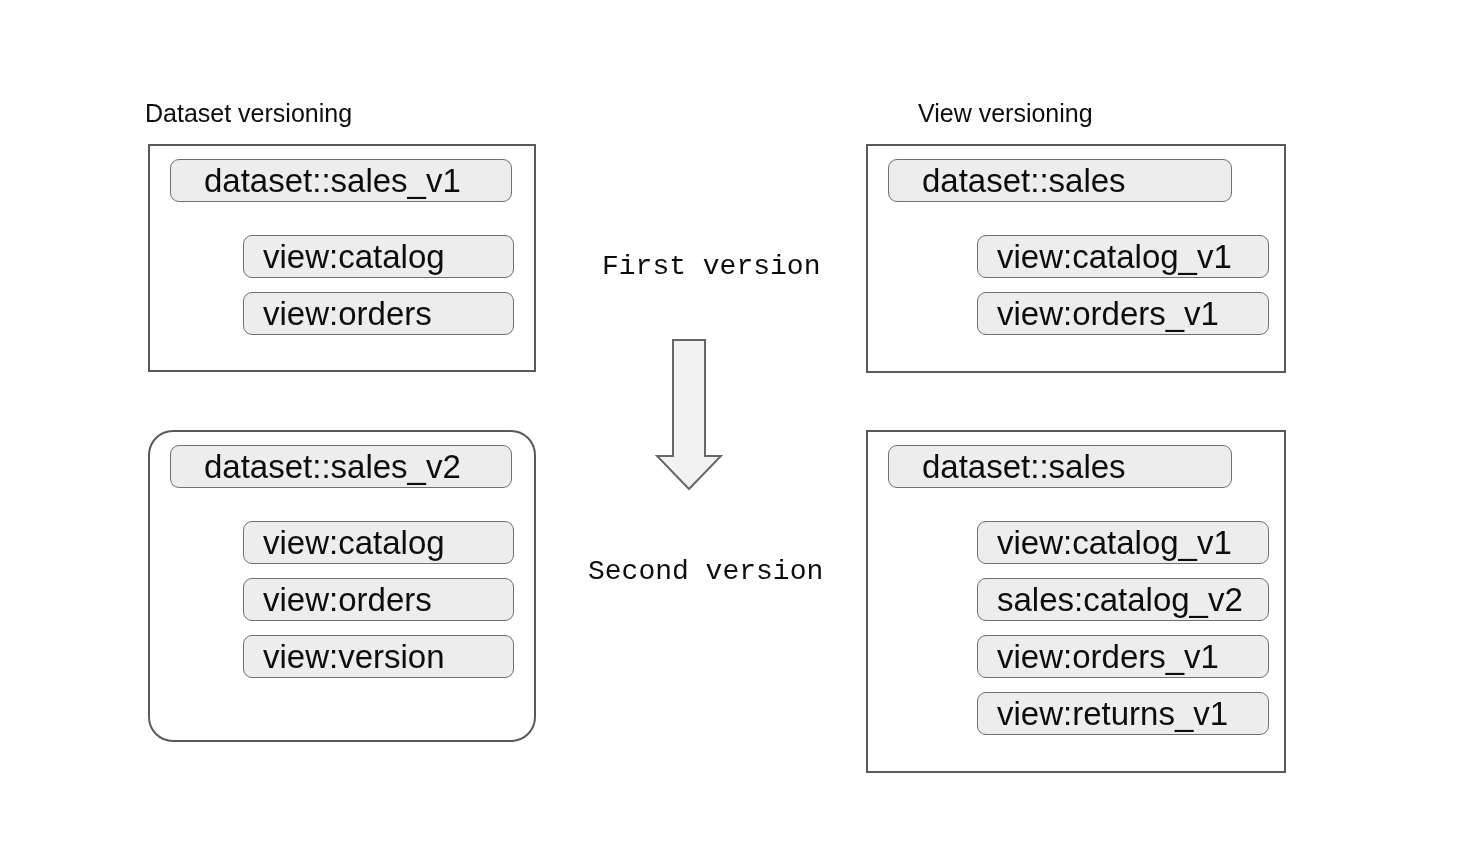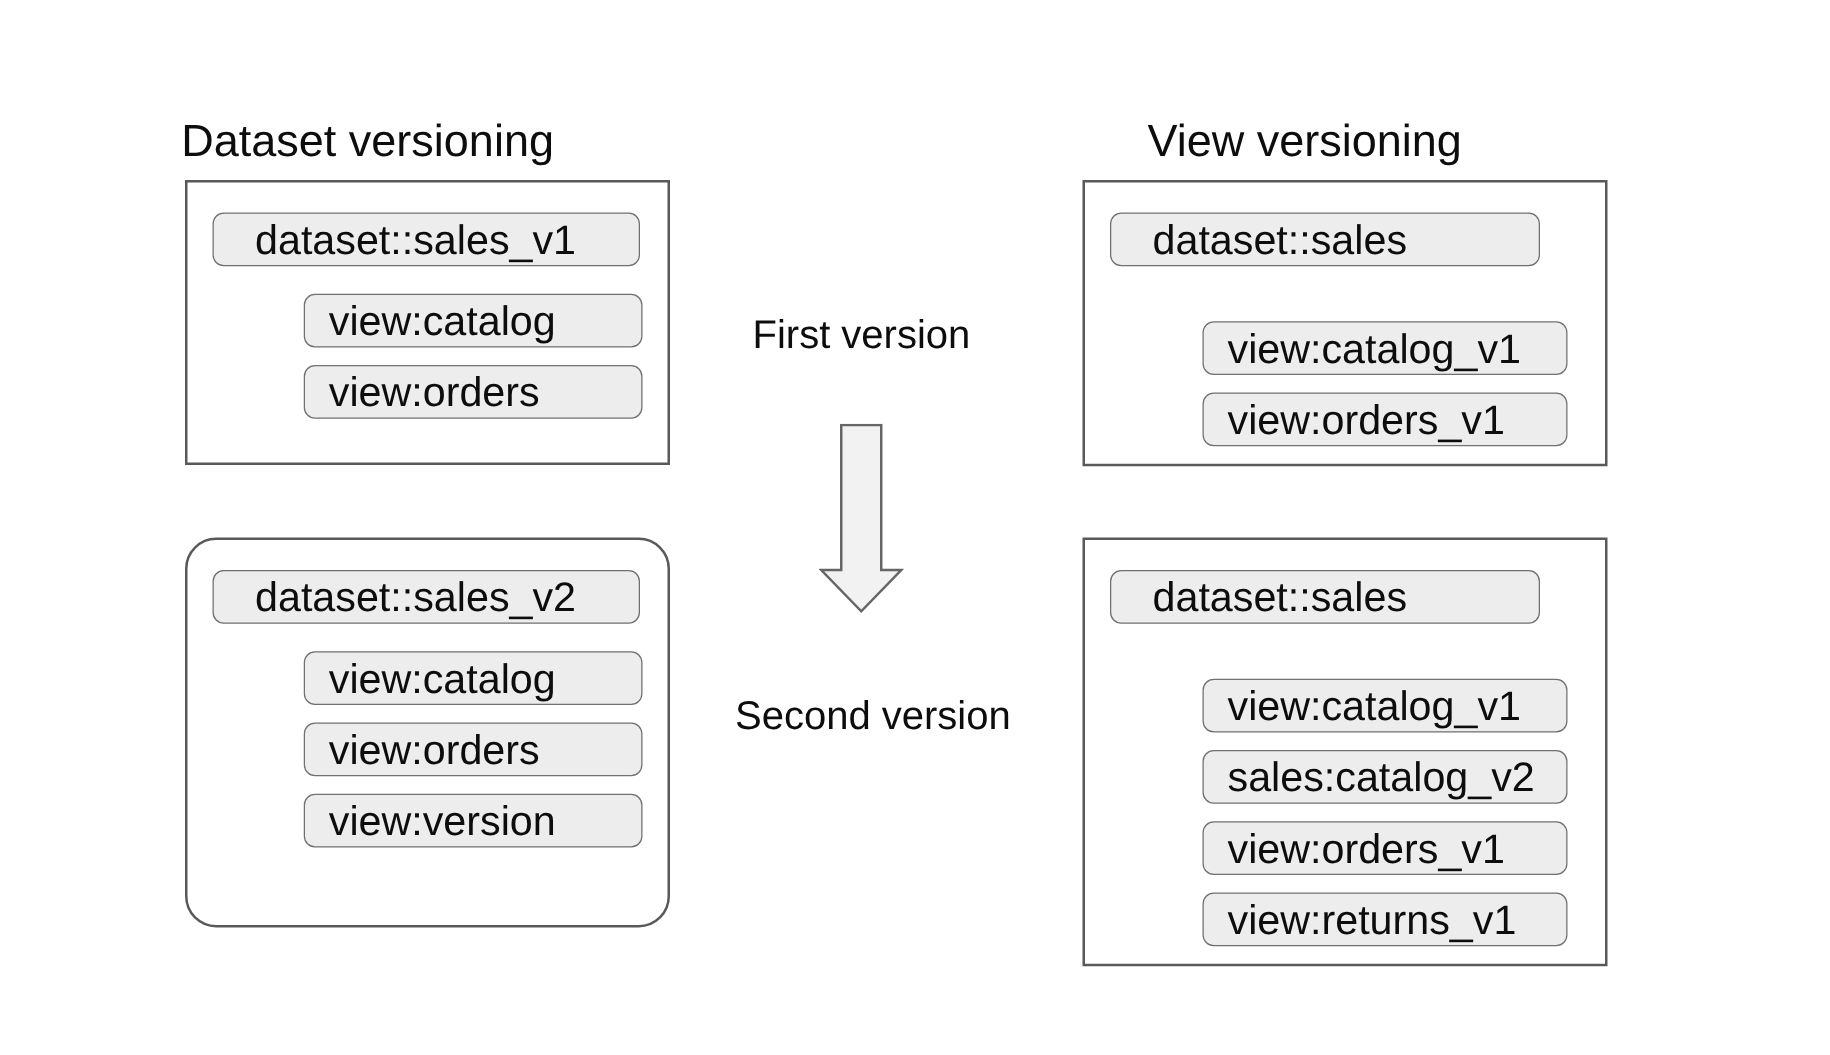--- a/index.html
+++ b/index.html
@@ -11,21 +11,21 @@
   }
   .canvas {
     position: relative;
     width: 1464px;
     height: 844px;
     background: #ffffff;
     overflow: hidden;
   }
   .heading {
     position: absolute;
-    font-size: 36px;
+    font-size: 25px;
     line-height: 36px;
     color: #0d0d0d;
     white-space: nowrap;
   }
   #h-left  { left: 145px; top: 95px; }
   #h-right { left: 918px; top: 95px; }
 
   .vbox {
     position: absolute;
     background: #ffffff;
@@ -46,43 +46,44 @@
     display: flex;
     align-items: center;
     padding-left: 19px;
     font-size: 33px;
     white-space: nowrap;
     overflow: hidden;
   }
   .dataset-pill {
     position: absolute;
     left: 20px;
-    top: 24px;
+    top: 13px;
     padding-left: 33px;
   }
   .left-col  .dataset-pill { width: 342px; }
   .right-col .dataset-pill { width: 344px; }
 
   .views {
     position: absolute;
     top: 89px;
     display: flex;
     flex-direction: column;
     gap: 14px;
   }
   .left-col  .views { left: 93px; justify-content: center; }
-  .right-col .views { left: 94px; margin-top: 22px; }
+  .right-col .views { left: 109px; }
   .left-col  .views .pill { width: 271px; }
   .right-col .views .pill { width: 292px; }
 
   .center-label {
     position: absolute;
-    font-size: 32px;
+    font-size: 28px;
     line-height: 36px;
     white-space: nowrap;
+    font-family: Liberation Mono, monospace;
   }
   #label-first  { left: 602px; top: 249px; }
   #label-second { left: 588px; top: 554px; }
 
   #down-arrow {
     position: absolute;
     left: 655px;
     top: 339px;
     width: 68px;
     height: 152px;

